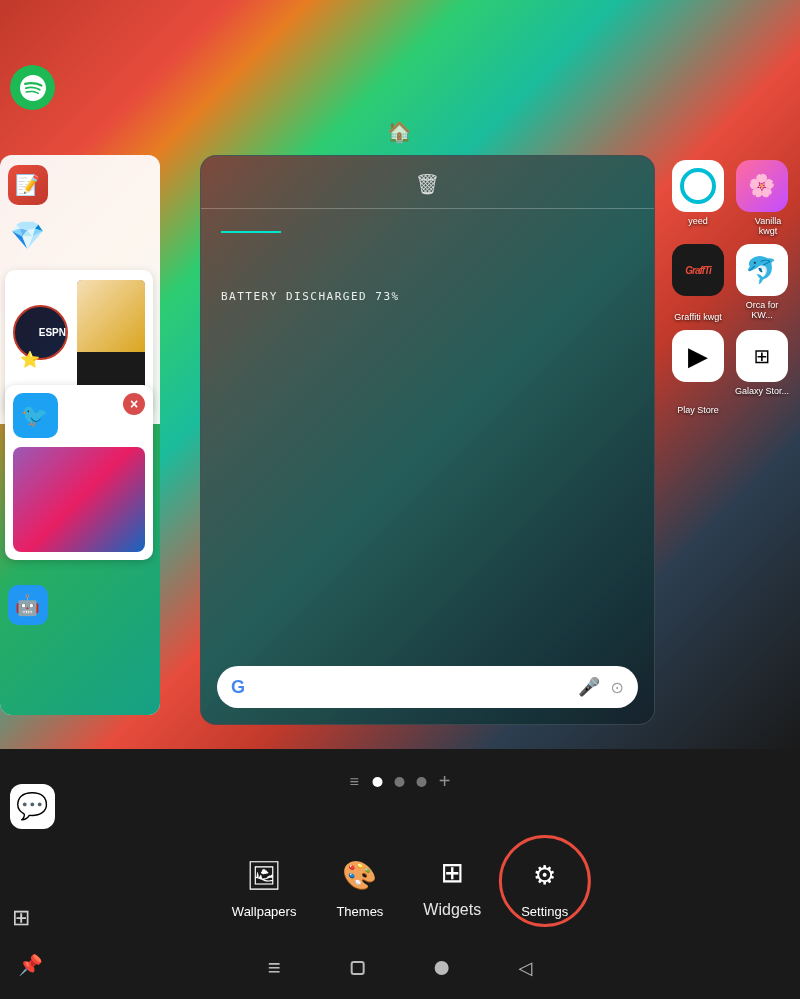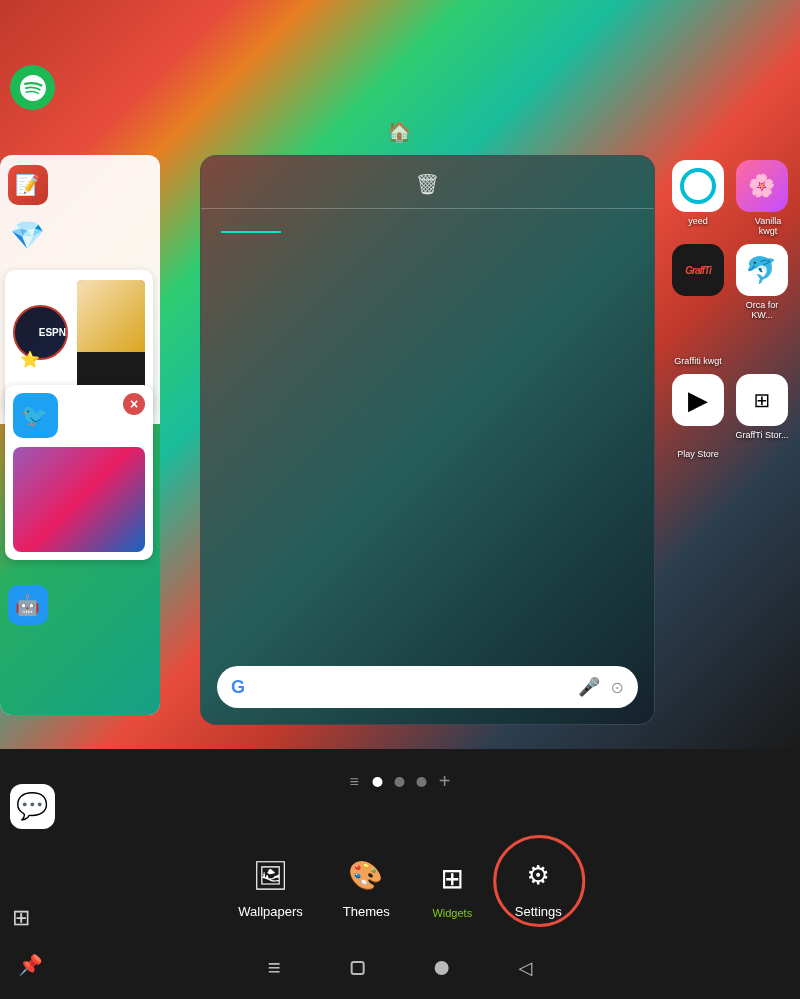--- a/index.html
+++ b/index.html
@@ -177,20 +177,21 @@
 
     <div style="position:absolute; top:16px; left:50%; transform:translateX(-50%); color:white; font-size:20px; opacity:0.8;">🗑</div>
 
     <div style="position:absolute; top:52px; left:0; right:0; height:1px; background:rgba(255,255,255,0.25);"></div>
 
     <div style="position:absolute; top:70px; left:20px;">
       <div style="width:60px; height:2px; background:#00e5cc; margin-top:5px;"></div>
     </div>
 
     <div style="position:absolute; top:130px; left:20px; color:rgba(255,255,255,0.9); font-size:11px; line-height:2; letter-spacing:1.5px; font-family:monospace;">
+      <div>BATTERY DISCHARGED 73%</div>
     </div>
 
     <div style="position:absolute; bottom:16px; left:16px; right:16px; height:42px; background:white; border-radius:25px; display:flex; align-items:center; padding:0 14px; justify-content:space-between;">
       <span style="font-size:18px; font-weight:bold; color:#4285F4;">G</span>
       <div style="display:flex; gap:10px; align-items:center;">
         <span style="font-size:18px; color:#9e9e9e;">🎤</span>
         <span style="font-size:16px; color:#9e9e9e;">⊙</span>
       </div>
     </div>
   </div>
@@ -209,42 +210,42 @@
         <div style="width:52px; height:52px; background:linear-gradient(135deg,#ff6b9d,#c44dff); border-radius:14px; display:flex; align-items:center; justify-content:center;">
           <span style="color:white; font-size:22px;">🌸</span>
         </div>
         <span style="color:white; font-size:9px; text-align:center; text-shadow:0 1px 3px rgba(0,0,0,0.9);padding-left:12px;">Vanilla kwgt</span>
       </div>
 
       <div style="display:flex; flex-direction:column; align-items:center; gap:16px;">
         <div style="width:52px; height:52px; background:#1a1a1a; border-radius:14px; display:flex; align-items:center; justify-content:center; overflow:hidden;">
           <div style="font-size:10px; font-weight:bold; color:#e74c3c; font-style:italic; letter-spacing:-1px;">GraffTi</div>
         </div>
-        <span style="color:white; font-size:9px; text-shadow:0 1px 3px rgba(0,0,0,0.9);margin-top:44px;">Graffiti kwgt</span>
+        <span style="color:white; font-size:9px; text-shadow:0 1px 3px rgba(0,0,0,0.9);">Graffiti kwgt</span>
       </div>
 
       <div style="display:flex; flex-direction:column; align-items:center; gap:4px;">
         <div style="width:52px; height:52px; background:white; border-radius:14px; display:flex; align-items:center; justify-content:center;">
           <span style="font-size:26px;">🐬</span>
         </div>
         <span style="color:white; font-size:9px; text-align:center; text-shadow:0 1px 3px rgba(0,0,0,0.9);">Orca for KW...</span>
       </div>
 
       <div style="display:flex; flex-direction:column; align-items:center; gap:4px;">
         <div style="width:52px; height:52px; background:white; border-radius:14px; display:flex; align-items:center; justify-content:center;">
           <span style="font-size:26px;">▶</span>
         </div>
         <span style="color:white; font-size:9px; text-align:center; text-shadow:0 1px 3px rgba(0,0,0,0.9);margin-top:19px;">Play Store</span>
       </div>
 
       <div style="display:flex; flex-direction:column; align-items:center; gap:4px;">
         <div style="width:52px; height:52px; background:white; border-radius:14px; display:flex; align-items:center; justify-content:center;">
           <span style="font-size:20px;">⊞</span>
         </div>
-        <span style="color:white; font-size:9px; text-align:center; text-shadow:0 1px 3px rgba(0,0,0,0.9);">GraffTi Stor...</span>
+        <span style="color:white; font-size:9px; text-align:center; text-shadow:0 1px 3px rgba(0,0,0,0.9);">Galaxy Stor...</span>
       </div>
     </div>
   </div>
 
   <div class="page-indicators">
     <span style="color:rgba(255,255,255,0.5); font-size:16px; letter-spacing:2px;">≡</span>
     <div style="width:10px;height:10px;border-radius:50%;background:white;"></div>
     <div style="width:10px;height:10px;border-radius:50%;background:rgba(255,255,255,0.4);"></div>
     <div style="width:10px;height:10px;border-radius:50%;background:rgba(255,255,255,0.4);"></div>
     <span style="color:rgba(255,255,255,0.5); font-size:20px;">+</span>
@@ -265,21 +266,21 @@
       <span style="color:white; font-size:13px;">Wallpapers</span>
     </div>
 
     <div style="display:flex; flex-direction:column; align-items:center; gap:6px; cursor:pointer;">
       <div style="width:45px; height:45px; display:flex; align-items:center; justify-content:center; color:white; font-size:28px;">🎨</div>
       <span style="color:white; font-size:13px;">Themes</span>
     </div>
 
     <div style="display:flex; flex-direction:column; align-items:center; gap:6px; cursor:pointer;">
       <div style="width:45px; height:45px; display:flex; align-items:center; justify-content:center; color:white; font-size:28px;">⊞</div>
-      <span style="color:#84cc16; font-size:11px;">Widgets</span>
+      <span style="color:#e5e5e5; font-size:16px;">Widgets</span>
     </div>
 
     <div style="display:flex; flex-direction:column; align-items:center; gap:6px; cursor:pointer; position:relative;">
       <div style="position:absolute; top:-18px; left:-22px; width:92px; height:92px; border:3px solid #e74c3c; border-radius:50%; pointer-events:none;"></div>
       <div style="width:45px; height:45px; display:flex; align-items:center; justify-content:center; color:white; font-size:26px;">⚙</div>
       <span style="color:white; font-size:13px;">Settings</span>
     </div>
   </div>
 
   <div style="position:absolute; bottom:18px; left:50%; transform:translateX(-50%); display:flex; gap:70px; align-items:center;">

